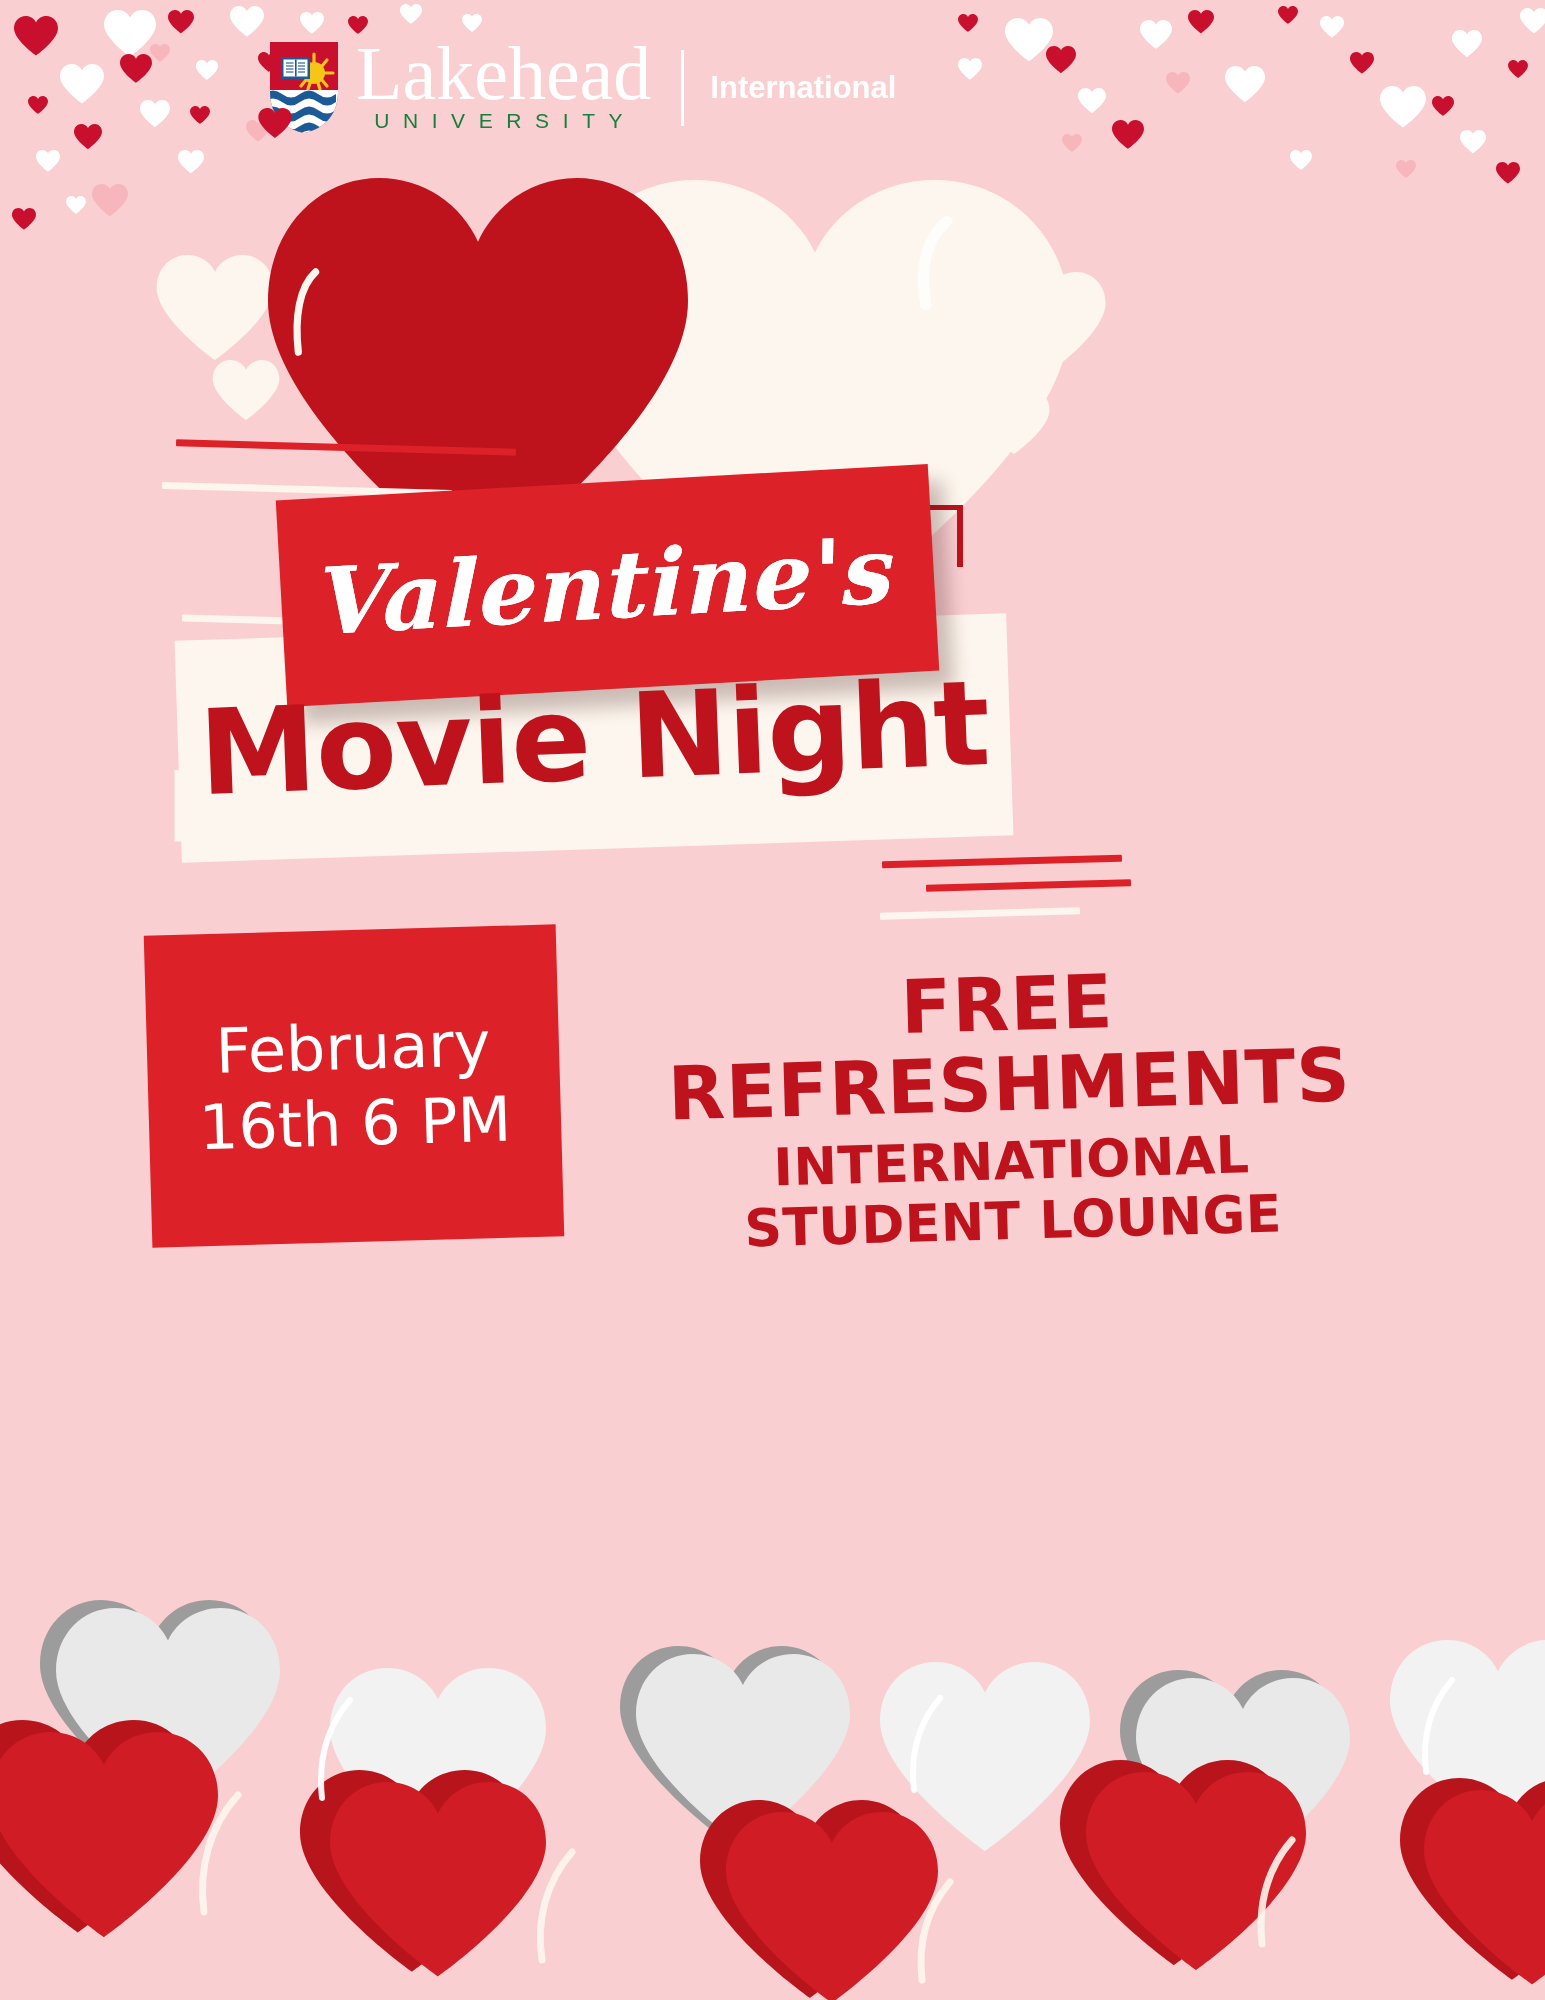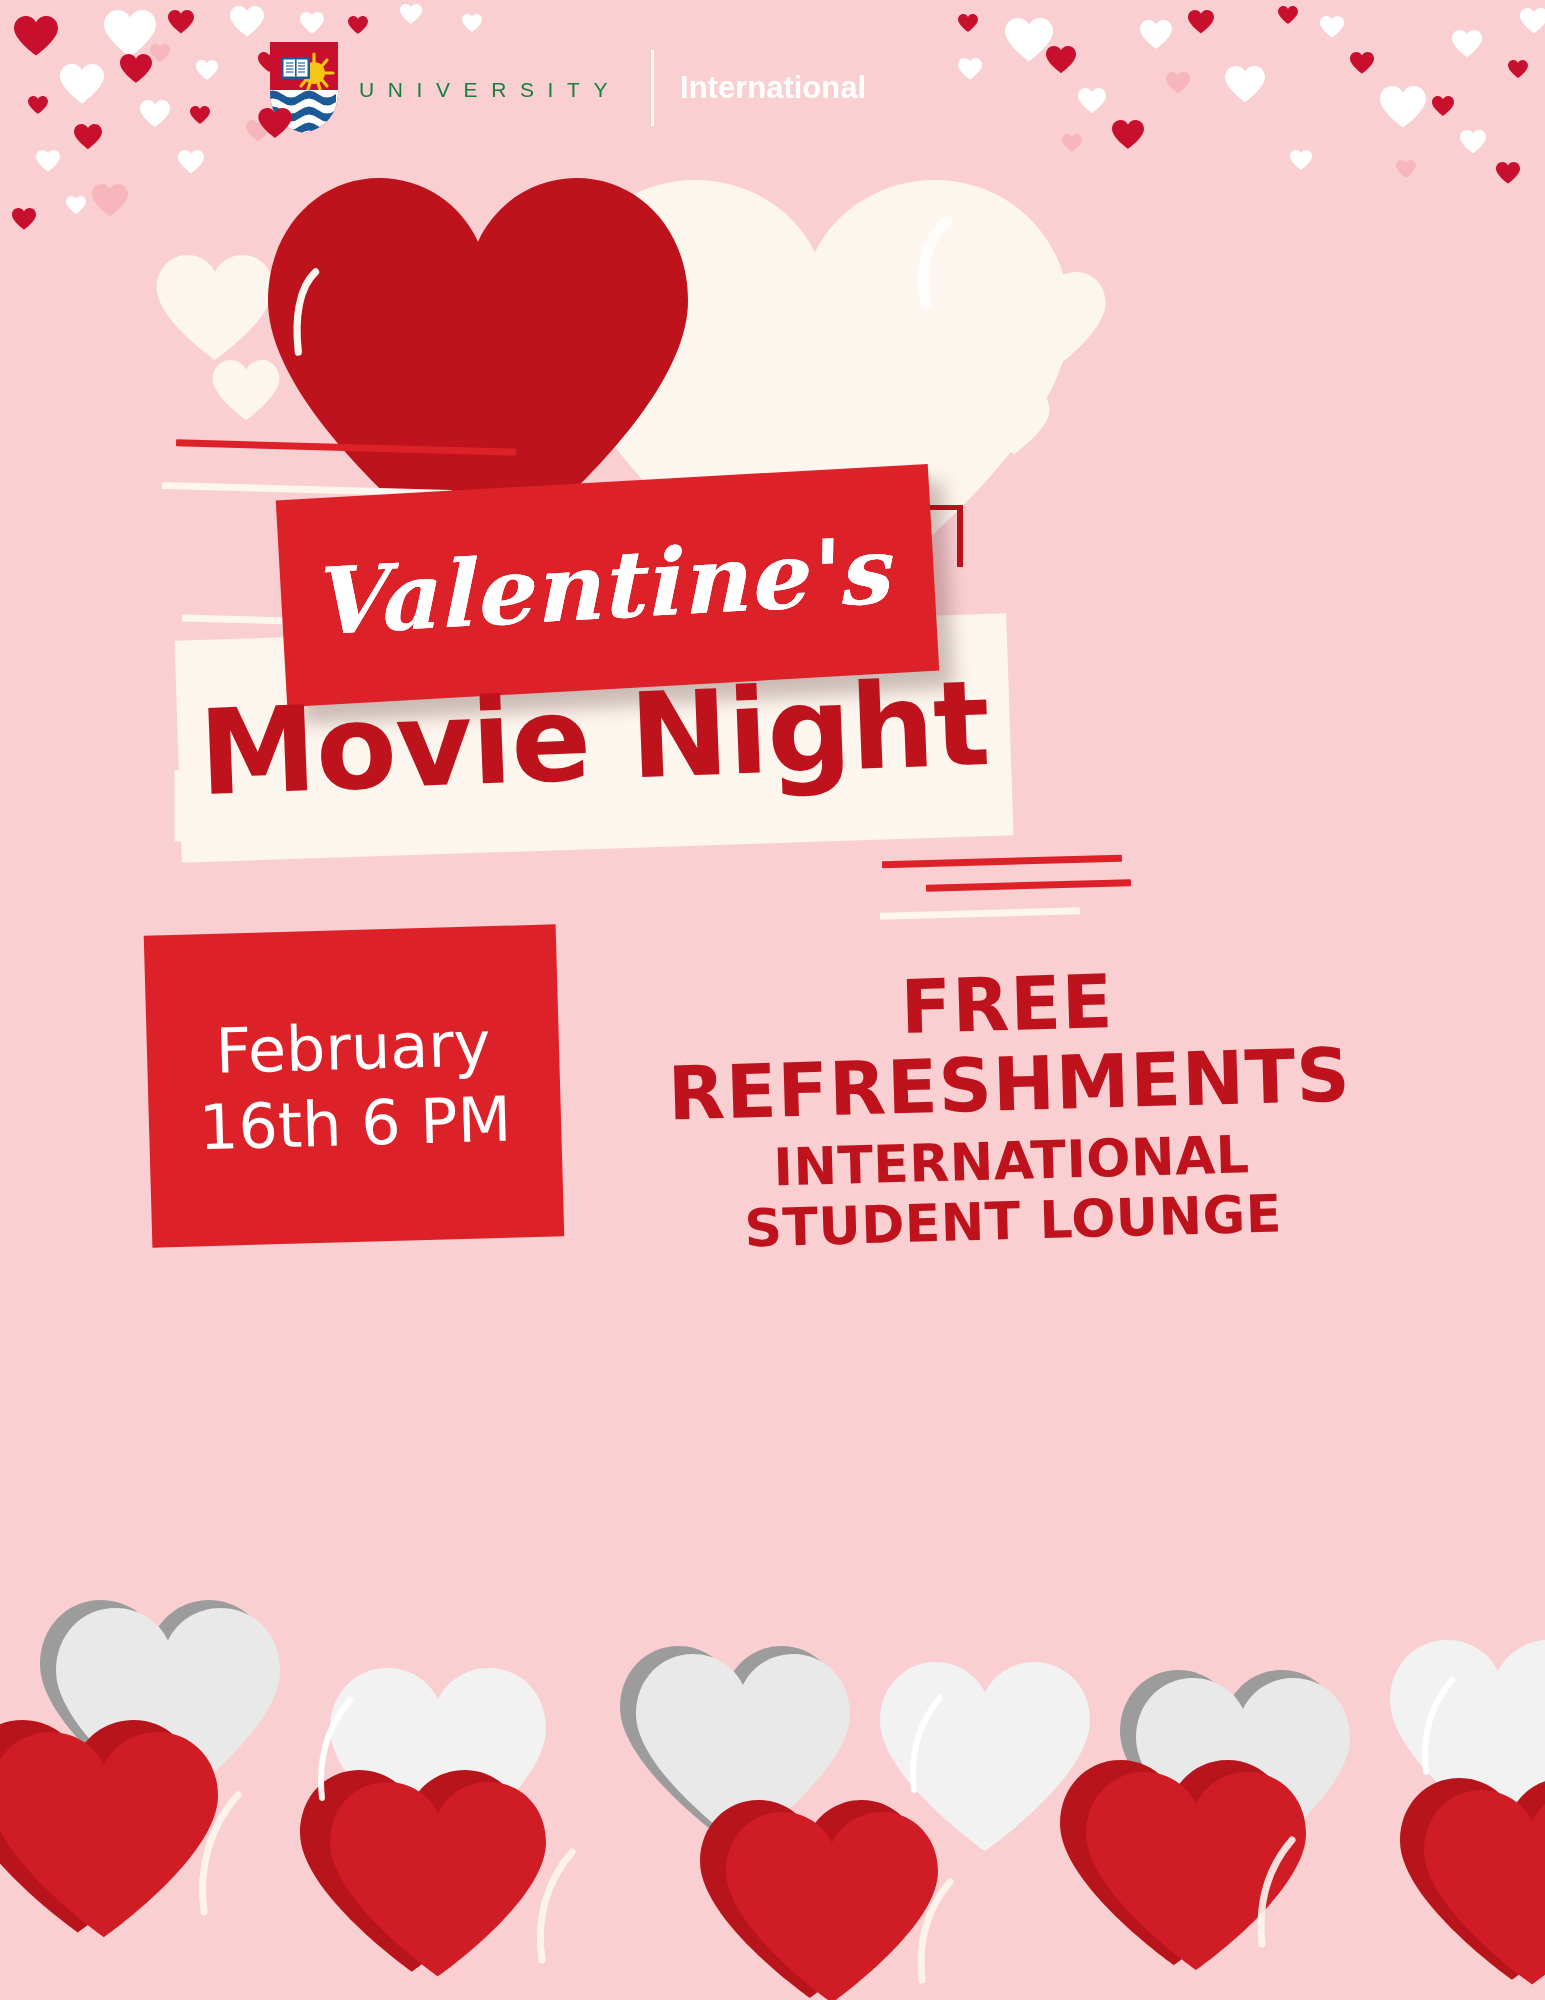--- a/index.html
+++ b/index.html
@@ -210,20 +210,21 @@
           <path d="M2,2 H70 V52 C70,78 52,90 36,93 C20,90 2,78 2,52 Z"></path>
         </clipPath>
       <g clip-path="url(#shieldclip)">
         <rect x="0" y="50" width="72" height="45" fill="#FFFFFF"></rect>
         <path d="M-4,54 q9,-7 18,0 t18,0 t18,0 t18,0 v8 q-9,7 -18,0 t-18,0 t-18,0 t-18,0 Z" fill="#1B5A96"></path>
         <path d="M-4,70 q9,-7 18,0 t18,0 t18,0 t18,0 v8 q-9,7 -18,0 t-18,0 t-18,0 t-18,0 Z" fill="#1B5A96"></path>
         <path d="M-4,86 q9,-7 18,0 t18,0 t18,0 t18,0 v8 q-9,7 -18,0 t-18,0 t-18,0 t-18,0 Z" fill="#1B5A96"></path>
       </g>
     </svg>
     <div class="wordmark">
+      <div class="wm-main">Lakehead</div>
       <div class="wm-sub">UNIVERSITY</div>
     </div>
     <div class="divider"></div>
     <div class="intl">International</div>
   </div>
 
   <svg style="position:absolute;left:258px;top:108px;width:34px;height:30px;z-index:45" viewBox="0 0 20 18">
     <path d="M10,18 C10,18 0,11 0,5.6 C0,2.3 2.4,0 5.3,0 C7.4,0 9.2,1.2 10,2.9 C10.8,1.2 12.6,0 14.7,0 C17.6,0 20,2.3 20,5.6 C20,11 10,18 10,18 Z" fill="#C8102E"></path>
   </svg>
 

